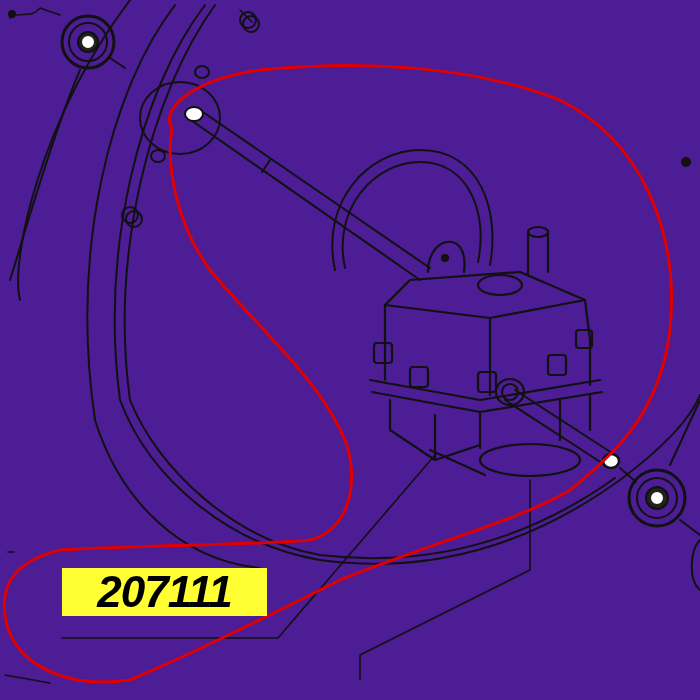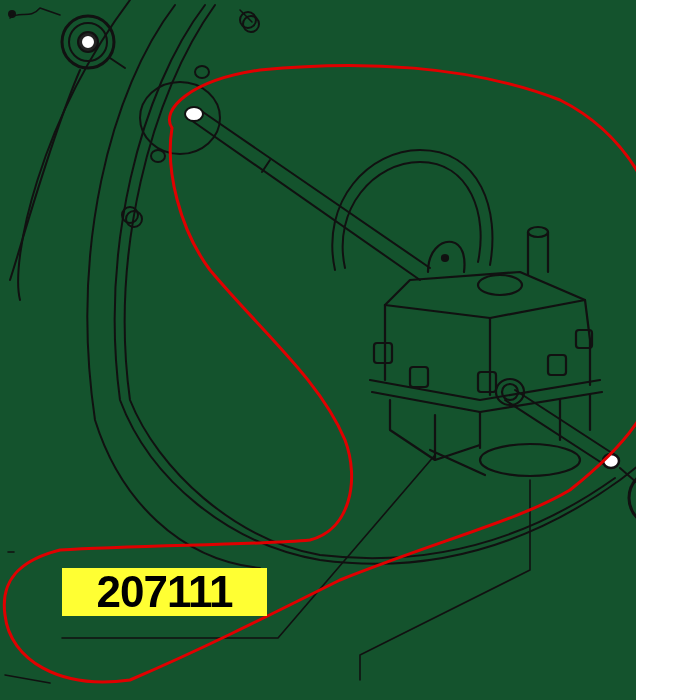--- a/index.html
+++ b/index.html
@@ -1,16 +1,16 @@
 <!DOCTYPE html>
 <html><head>
 <meta charset="utf-8">
 <style>
   html, body { margin:0; padding:0; background:#ffffff; }
-  #canvas { position:relative; width:636px; height:700px; overflow:hidden; background:#14532d; }
+  #canvas { position:relative; width:700px; height:700px; overflow:hidden; background:#4c1d95;font-style:italic; }
   svg { position:absolute; left:0; top:0; }
   .part-label {
     position:absolute; left:62px; top:568px; width:205px; height:48px;
     background:#ffff33; display:flex; align-items:center; justify-content:center;
     font-family:"Liberation Sans", sans-serif; font-weight:bold; font-size:44px;
     color:#000; letter-spacing:-1px; line-height:1;
   }
 </style>
 </head>
 <body>

